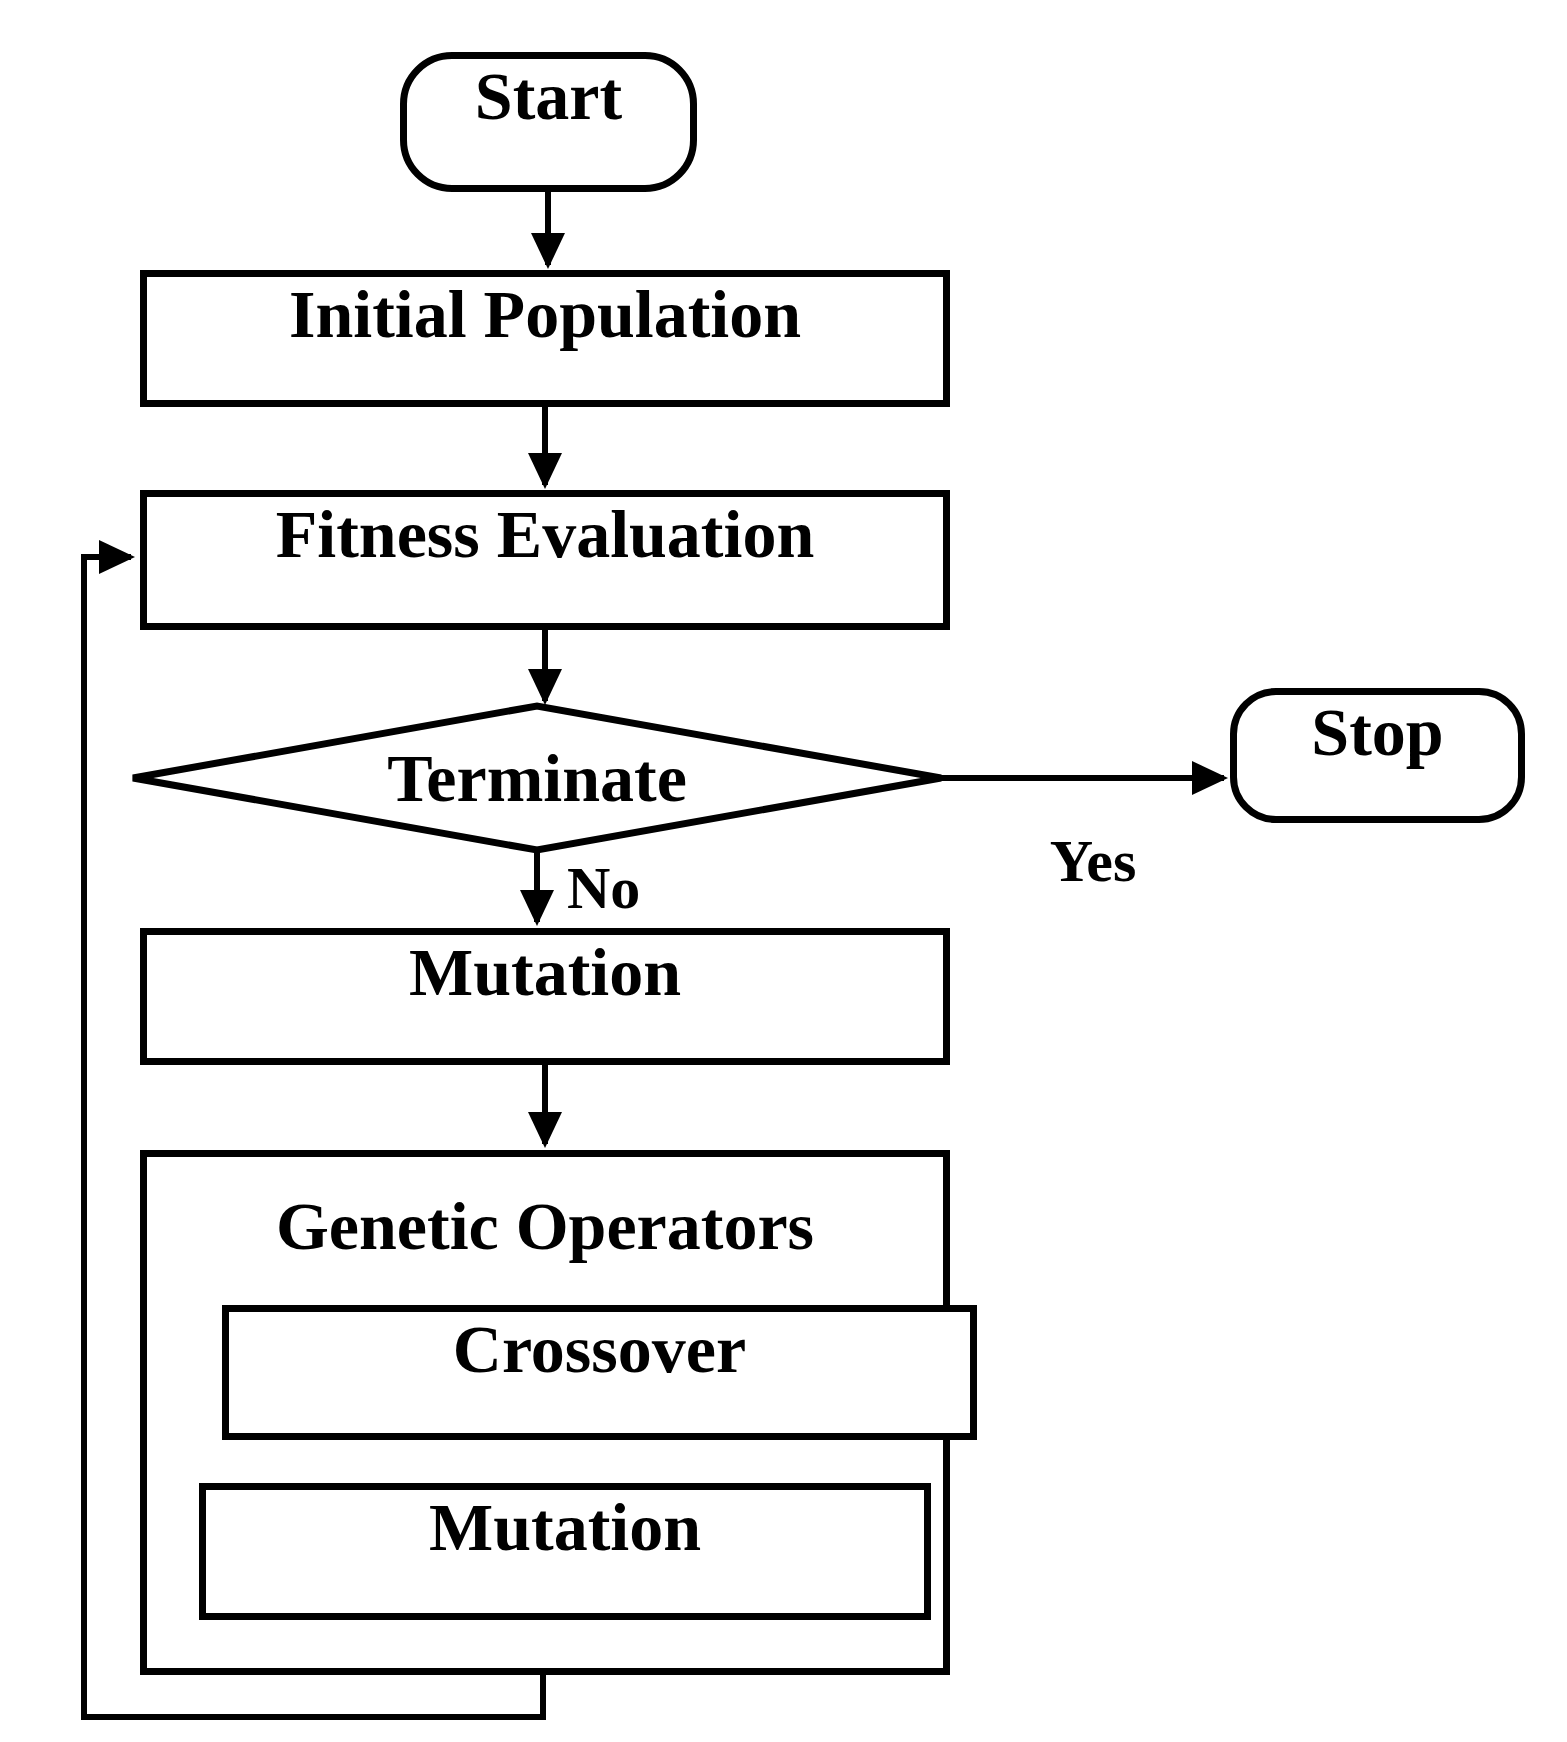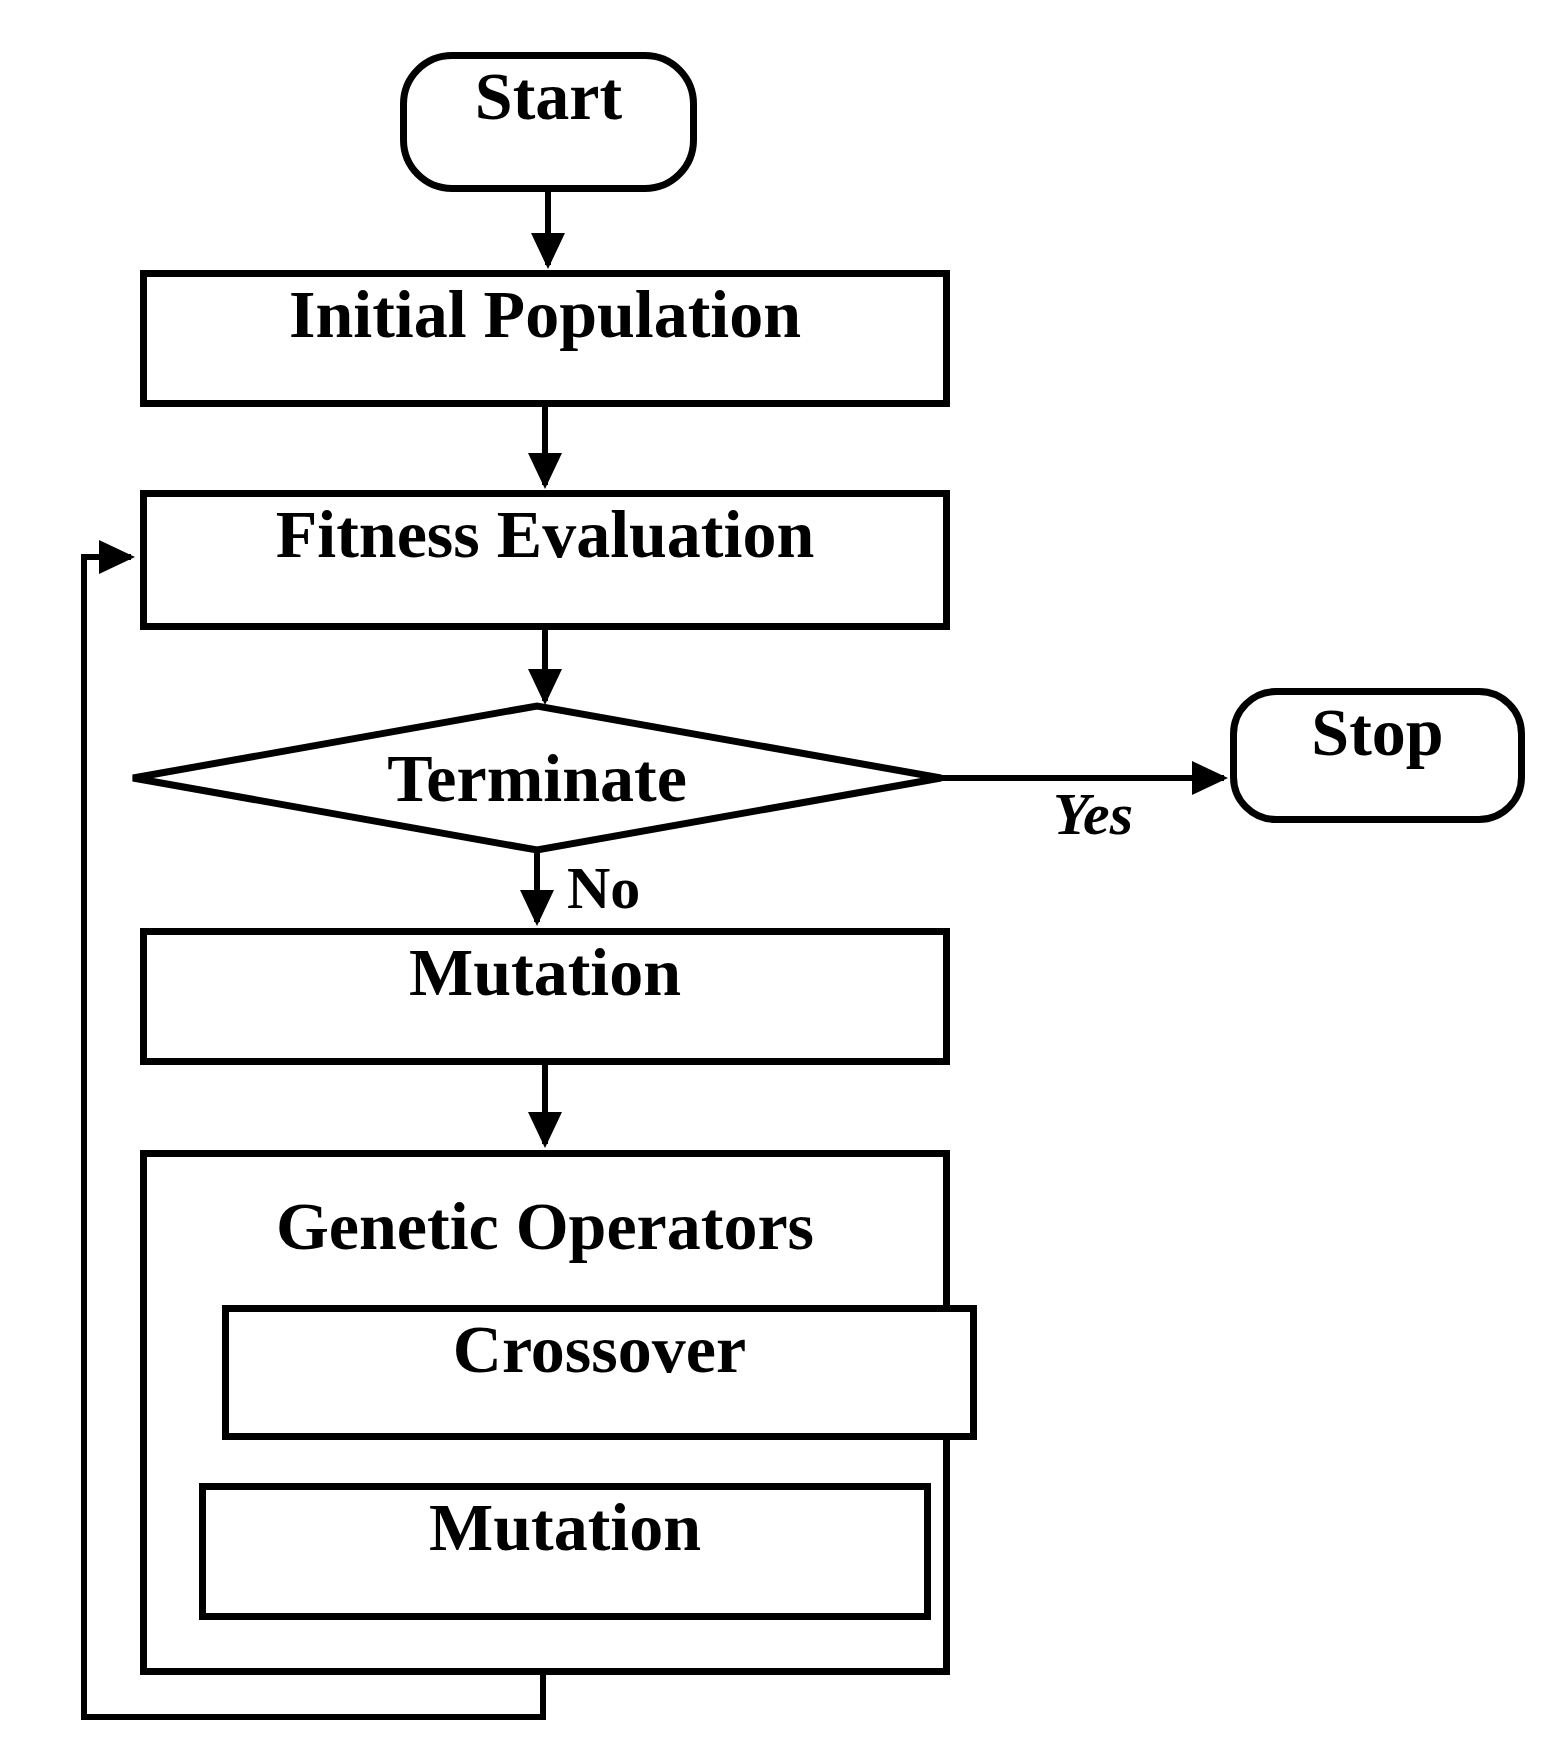--- a/index.html
+++ b/index.html
@@ -65,21 +65,21 @@
     display: flex; align-items: center; justify-content: center;
     font-weight: 700; font-size: 68px; white-space: nowrap;
   }
   .edge-label {
     position: absolute;
     font-weight: 700;
     font-size: 60px;
     line-height: 1;
     white-space: nowrap;
   }
-  .edge-label-yes { left: 1013px; top: 784px; width: 160px; text-align: center; font-style: italic; }
+  .edge-label-yes { left: 1013px; top: 831px; width: 160px; text-align: center; }
   .edge-label-no  { left: 567px;  top: 858px; width: 140px; text-align: left; }
 </style>
 </head>
 <body>
 
 <div class="canvas">
 
   <svg class="wires" viewBox="0 0 1567 1742">
     <defs>
       <marker id="arrowhead" markerWidth="40" markerHeight="36" refX="32" refY="17" orient="auto" markerUnits="userSpaceOnUse">

